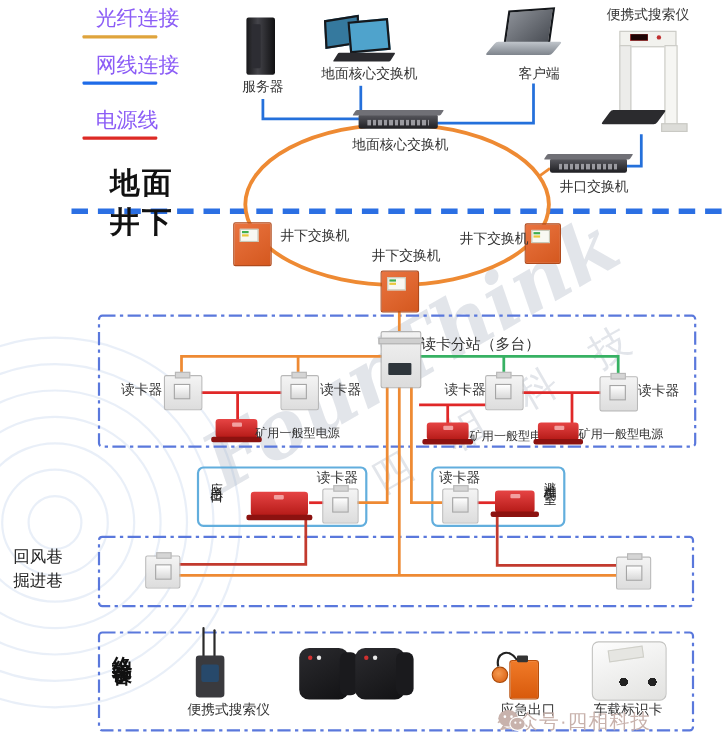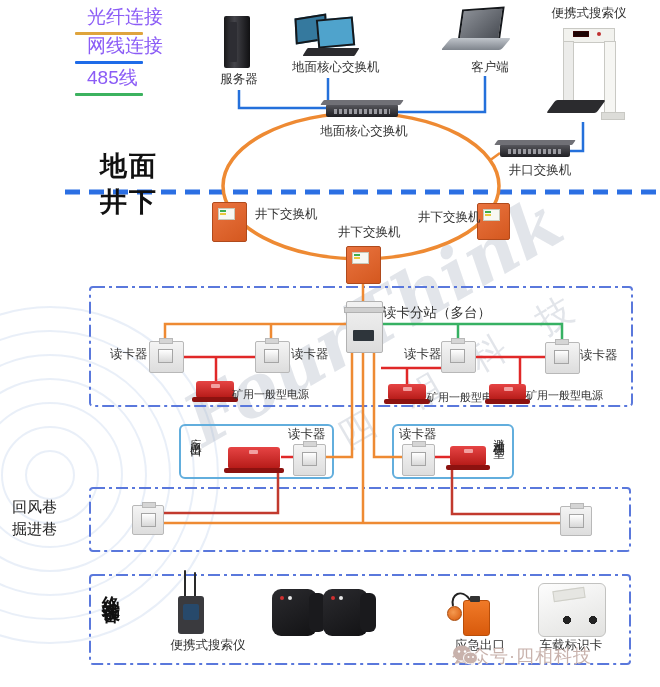--- a/index.html
+++ b/index.html
@@ -130,27 +130,27 @@
     <g fill="none" stroke="#C23A2E" stroke-width="2.5">
       <path d="M278,469 V513 H163"></path>
       <path d="M452,468 V514 H560"></path>
     </g>
   </svg>
 
   <div class="leg-row" style="top:4px">
     <span class="leg-label">光纤连接</span>
     <span class="leg-line" style="background:#DFA43C"></span>
   </div>
-  <div class="leg-row" style="top:33px">
+  <div class="leg-row" style="top:46px">
     <span class="leg-label">网线连接</span>
     <span class="leg-line" style="background:#1E6BE8"></span>
   </div>
-  <div class="leg-row" style="top:65px">
-    <span class="leg-label">485线</span>
-    <span class="leg-line" style="background:#3CB25F"></span>
+  <div class="leg-row" style="top:96px">
+    <span class="leg-label">电源线</span>
+    <span class="leg-line" style="background:#DD2A25"></span>
   </div>
 
   <div class="abs server" style="left:224px;top:16px"></div>
   <div class="lbl" style="left:212px;top:73px;width:54px">服务器</div>
 
   <div class="abs" style="left:293px;top:12px;width:72px;height:48px">
     <div class="monitor" style="left:2px;top:4px;width:28px;height:22px;background:#35799E;transform:rotate(-9deg) skewX(-6deg)"></div>
     <div class="monitor" style="left:24px;top:6px;width:33px;height:25px;background:#4FA3CC;transform:rotate(-5deg)"></div>
     <div class="abs" style="left:12px;top:36px;width:52px;height:8px;background:#2b2b2f;transform:skewX(-32deg);border-radius:1px"></div>
   </div>

